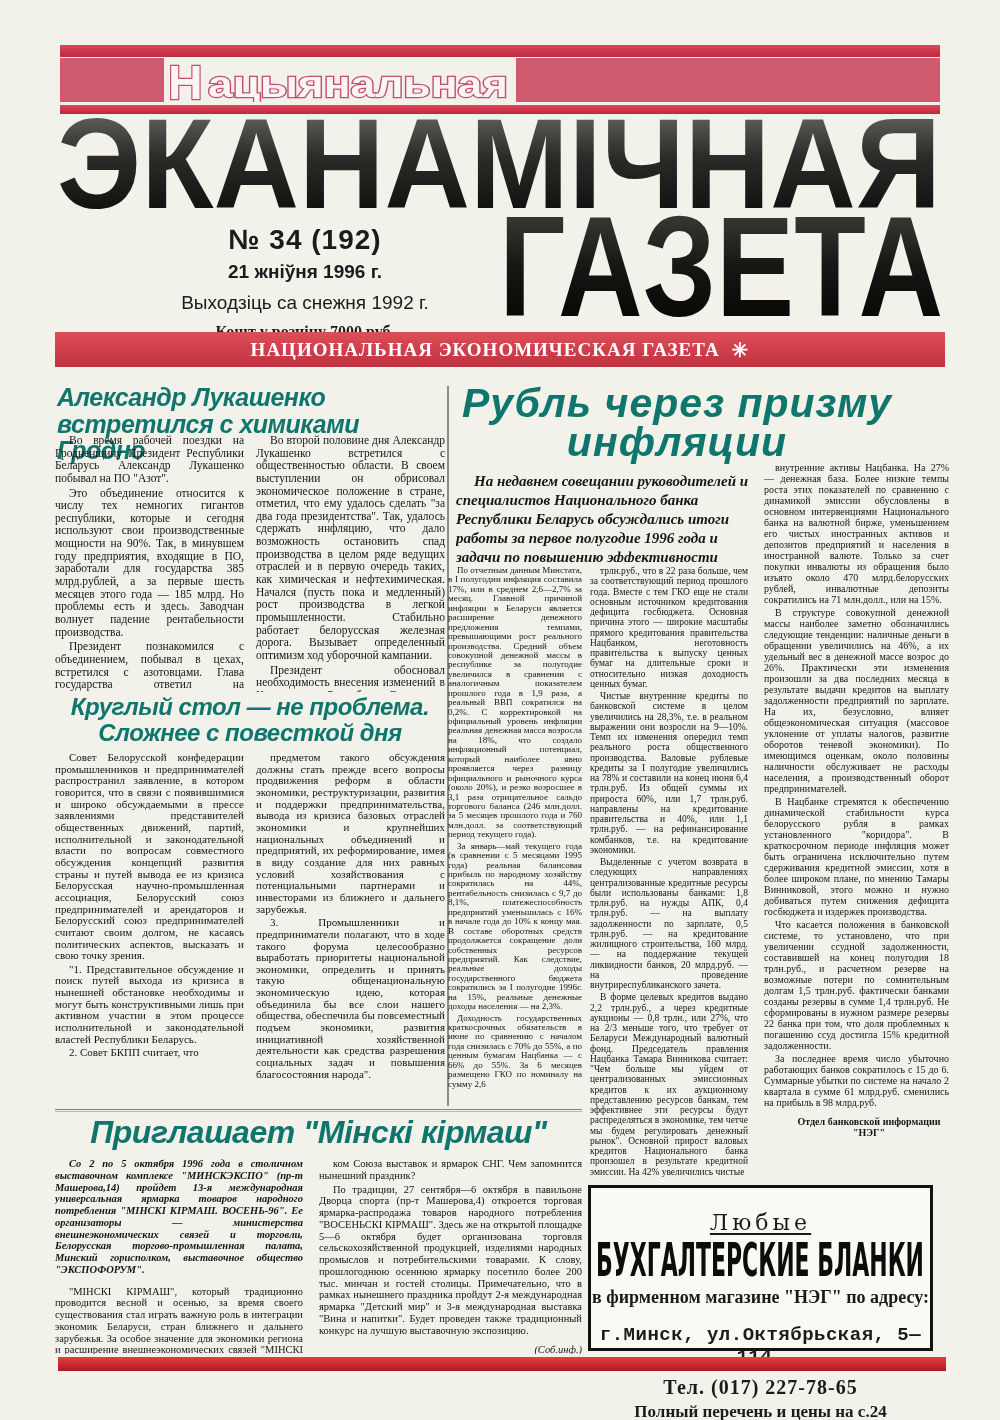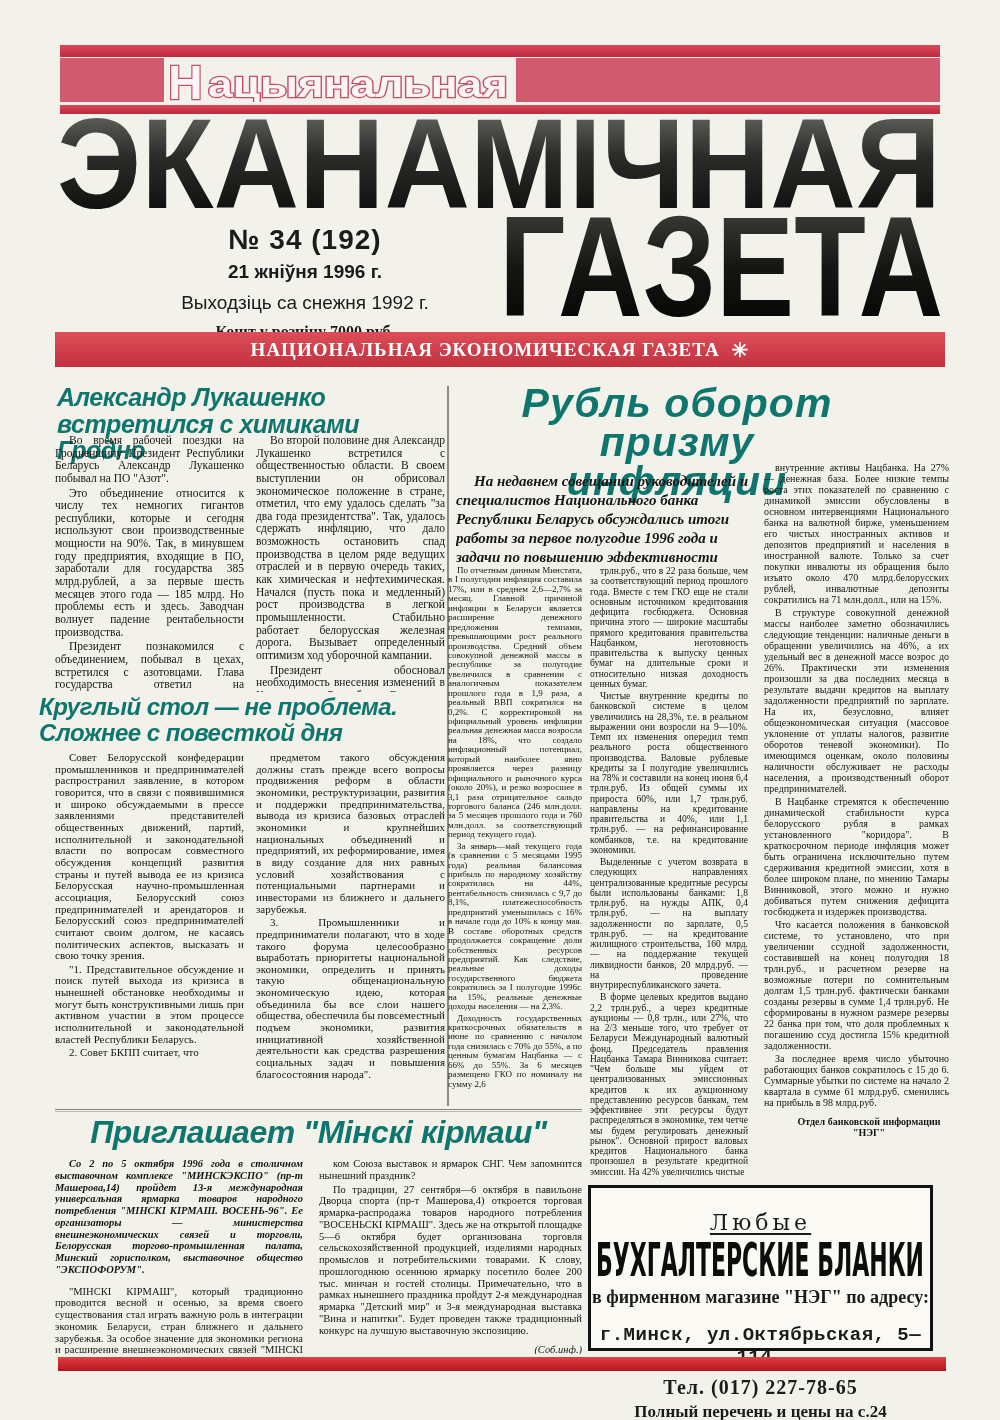--- a/index.html
+++ b/index.html
@@ -40,21 +40,21 @@
   .banner .rosette{ font-size:20px; }
 
   
   .vrule{ left:447px; top:386px; width:2px; height:720px; background:#8d8d86; }
   .kdiv{ left:55px; top:1109px; width:527px; height:3px; border-top:1px solid #83837c; border-bottom:1px solid #b9b9b0; }
   .redbar{ left:58px; top:1357px; width:888px; height:14px; background:linear-gradient(180deg,#e04040,#b51522); }
 
   
   .hsans{ font-family:"Liberation Sans","DejaVu Sans",sans-serif; font-style:italic; font-weight:bold; color:#0f766e; letter-spacing:-0.5px; }
   .a1h{ left:57px; top:384px; width:388px; font-size:25px; line-height:1.06; }
-  .a2h{ left:39px; top:694px; width:390px; font-size:24px; line-height:1.08; }
+  .a2h{ left:55px; top:694px; width:390px; font-size:24px; line-height:1.08;text-align:center; }
   .rh{ left:452px; top:384px; width:450px; text-align:center; font-size:41px; line-height:39px; letter-spacing:1px; }
   .kh{ left:55px; top:1116px; width:527px; text-align:center; font-size:32px; line-height:1.05; }
 
   
   .cols{ display:flex; gap:12px; }
   .cols > div{ flex:1; }
   article p{ text-align:justify; text-indent:14px; color:#161616; }
   article p + p{ margin-top:2px; }
   .a1c{ left:55px; top:434px; width:390px; height:258px; }
   .a1c p{ font-size:11.5px; line-height:1.1; }
@@ -171,21 +171,21 @@
       </div>
       <div>
         <p>предметом такого обсуждения должны стать прежде всего вопросы продвижения реформ в области экономики, реструктуризации, развития и поддержки предпринимательства, вывода из кризиса базовых отраслей экономики и крупнейших национальных объединений и предприятий, их реформирование, имея в виду создание для них равных условий хозяйствования с потенциальными партнерами и инвесторами из ближнего и дальнего зарубежья.</p>
         <p>3. Промышленники и предприниматели полагают, что в ходе такого форума целесообразно выработать приоритеты национальной экономики, определить и принять такую общенациональную экономическую идею, которая объединила бы все слои нашего общества, обеспечила бы повсеместный подъем экономики, развития инициативной хозяйственной деятельности как средства разрешения социальных задач и повышения благосостояния народа".</p>
       </div>
     </div>
   </article>
 
   <article>
     <h1 class="abs hsans rh">
-      <span>Рубль оборот призму</span><br>
+      <span>Рубль через призму</span><br>
       <span>инфляции</span>
     </h1>
     <div class="abs clip rlead">
       <p>На недавнем совещании руководителей и специалистов Национального банка Республики Беларусь обсуждались итоги работы за первое полугодие 1996 года и задачи по повышению эффективности деятельности банковской системы.</p>
     </div>
     <div class="abs clip rca">
       <p>По отчетным данным Минстата, в I полугодии инфляция составила 17%, или в среднем 2,6—2,7% за месяц. Главной причиной инфляции в Беларуси является расширение денежного предложения темпами, превышающими рост реального производства. Средний объем совокупной денежной массы в республике за полугодие увеличился в сравнении с аналогичным показателем прошлого года в 1,9 раза, а реальный ВВП сократился на 0,2%. С корректировкой на официальный уровень инфляции реальная денежная масса возросла на 18%, что создало инфляционный потенциал, который наиболее явно проявляется через разницу официального и рыночного курса (около 20%), и резко возросшее в 3,1 раза отрицательное сальдо торгового баланса (246 млн.долл. за 5 месяцев прошлого года и 760 млн.долл. за соответствующий период текущего года).</p>
       <p>За январь—май текущего года (в сравнении с 5 месяцами 1995 года) реальная балансовая прибыль по народному хозяйству сократилась на 44%, рентабельность снизилась с 9,7 до 8,1%, платежеспособность предприятий уменьшилась с 16% в начале года до 10% к концу мая. В составе оборотных средств продолжается сокращение доли собственных ресурсов предприятий. Как следствие, реальные доходы государственного бюджета сократились за I полугодие 1996г. на 15%, реальные денежные доходы населения — на 2,3%.</p>
       <p>Доходность государственных краткосрочных обязательств в июне по сравнению с началом года снизилась с 70% до 55%, а по ценным бумагам Нацбанка — с 66% до 55%. За 6 месяцев размещено ГКО по номиналу на сумму 2,6</p>
     </div>

